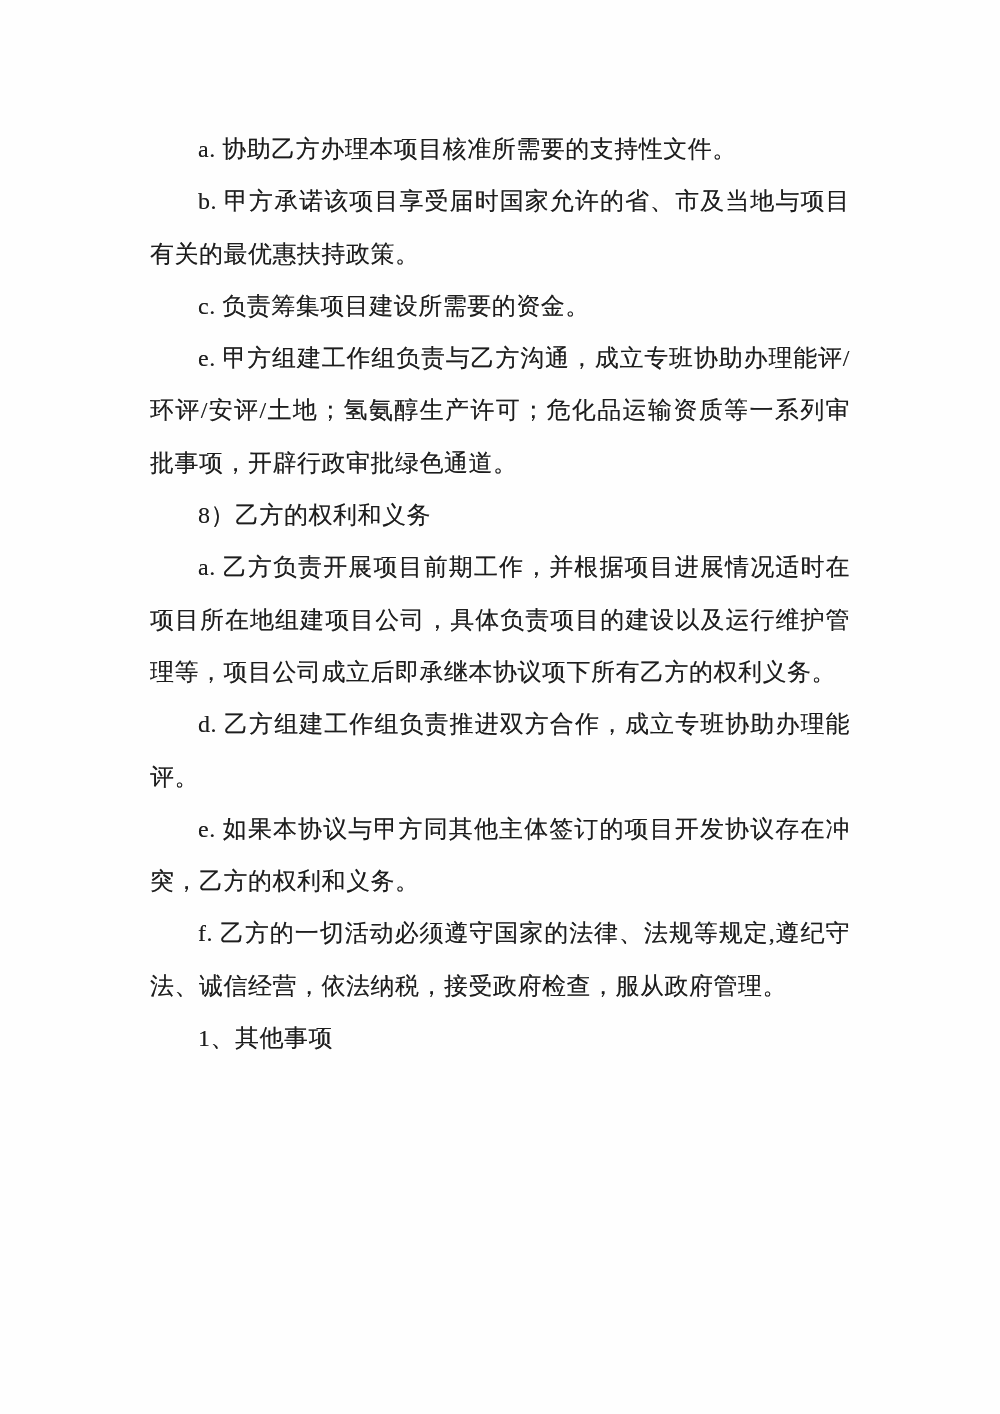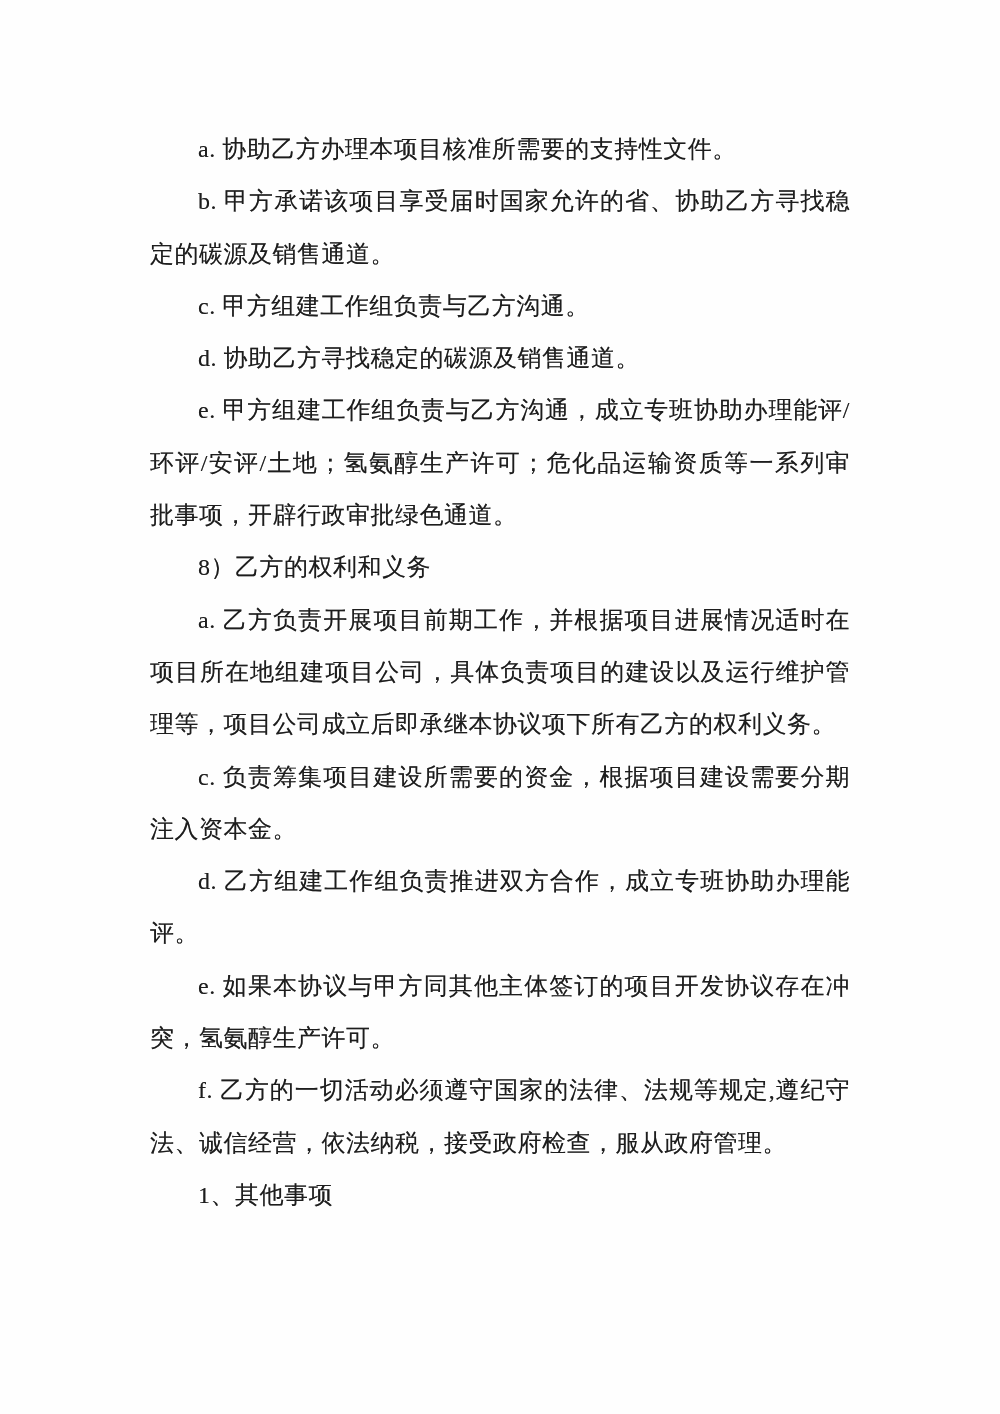--- a/index.html
+++ b/index.html
@@ -37,25 +37,23 @@
     
     text-shadow: 0 0 0.4px rgba(40,40,40,0.55);
   }
 </style>
 </head>
 <body style="background: rgb(254, 254, 254);">
 
 <div class="page" style="background: rgb(254, 254, 254);">
   <div class="text-block" style="color: rgb(29, 29, 29);">
     <p>a. 协助乙方办理本项目核准所需要的支持性文件。</p>
-    <p>b. 甲方承诺该项目享受届时国家允许的省、协助乙方寻找稳定的碳源及销售通道。</p>
-    <p>c. 甲方组建工作组负责与乙方沟通。</p>
-    <p>d. 协助乙方寻找稳定的碳源及销售通道。</p>
+    <p>b. 甲方承诺该项目享受届时国家允许的省、市及当地与项目有关的最优惠扶持政策。</p>
+    <p>c. 负责筹集项目建设所需要的资金。</p>
     <p>e. 甲方组建工作组负责与乙方沟通，成立专班协助办理能评/环评/安评/土地；氢氨醇生产许可；危化品运输资质等一系列审批事项，开辟行政审批绿色通道。</p>
     <p>8）乙方的权利和义务</p>
     <p>a. 乙方负责开展项目前期工作，并根据项目进展情况适时在项目所在地组建项目公司，具体负责项目的建设以及运行维护管理等，项目公司成立后即承继本协议项下所有乙方的权利义务。</p>
-    <p>c. 负责筹集项目建设所需要的资金，根据项目建设需要分期注入资本金。</p>
     <p>d. 乙方组建工作组负责推进双方合作，成立专班协助办理能评。</p>
-    <p>e. 如果本协议与甲方同其他主体签订的项目开发协议存在冲突，氢氨醇生产许可。</p>
+    <p>e. 如果本协议与甲方同其他主体签订的项目开发协议存在冲突，乙方的权利和义务。</p>
     <p>f. 乙方的一切活动必须遵守国家的法律、法规等规定,遵纪守法、诚信经营，依法纳税，接受政府检查，服从政府管理。</p>
     <p>1、其他事项</p>
   </div>
 </div>
 
 </body></html>

